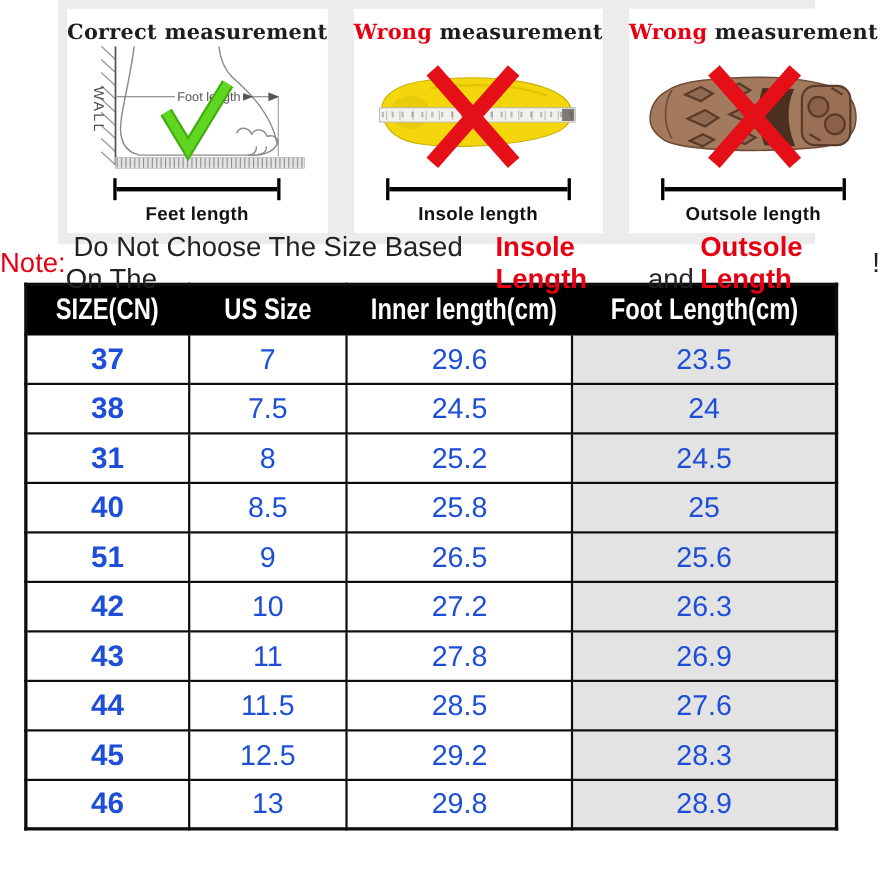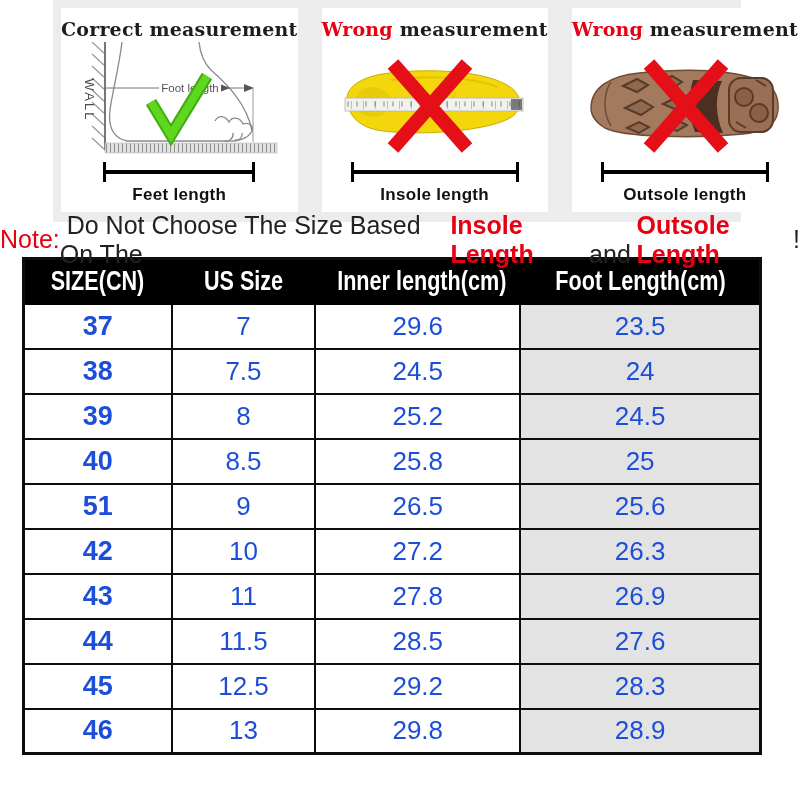--- a/index.html
+++ b/index.html
@@ -167,21 +167,21 @@
       <td class="c2">29.6</td>
       <td class="c3">23.5</td>
     </tr>
     <tr>
       <td class="c0">38</td>
       <td class="c1">7.5</td>
       <td class="c2">24.5</td>
       <td class="c3">24</td>
     </tr>
     <tr>
-      <td class="c0">39</td>
+      <td class="c0">31</td>
       <td class="c1">8</td>
       <td class="c2">25.2</td>
       <td class="c3">24.5</td>
     </tr>
     <tr>
       <td class="c0">40</td>
       <td class="c1">8.5</td>
       <td class="c2">25.8</td>
       <td class="c3">25</td>
     </tr>

